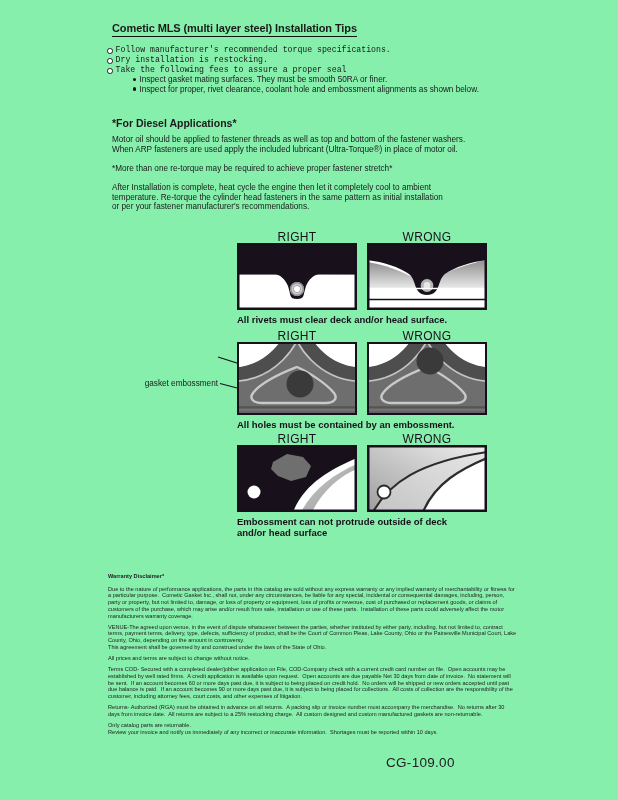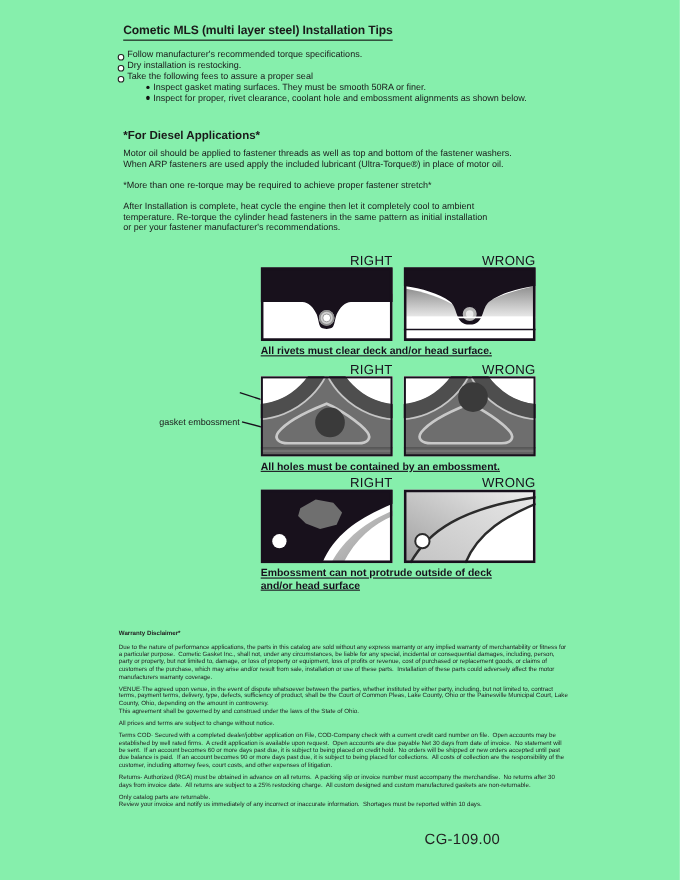--- a/index.html
+++ b/index.html
@@ -6,33 +6,33 @@
   .page {
     position:relative; width:618px; height:800px; background:#86efac;
     font-family:"Liberation Sans", sans-serif; color:#1a1a1a; overflow:hidden;padding-left:15px;
   }
   .title {
     position:absolute; left:112px; top:22px;
     font-size:11px; font-weight:bold; letter-spacing:-0.1px;
     border-bottom:1.6px solid #111; padding-bottom:2px;
   }
   .bullets { position:absolute; left:107px; top:45px; font-size:8.2px; line-height:9.9px; width:470px; }
-  .brow  { display:flex; align-items:flex-end; }
+  .brow  { display:flex; align-items:center;font-family:Liberation Mono, monospace; }
   .bmark { width:3.6px; height:3.6px; border:1px solid #222; border-radius:50%; margin:2.4px 3px 0 0; flex:none; background:#fff; }
   .sbrow { display:flex; align-items:flex-start; margin-left:26px; }
   .sbmark{ width:3.4px; height:3.4px; background:#111; border-radius:50%; margin:2.8px 3px 0 0; flex:none; }
 
   .diesel { position:absolute; left:112px; top:119px; width:470px; font-size:8.2px; line-height:9.9px; }
   .diesel-h { font-size:10.5px; font-weight:bold; margin:0 0 6px 0; }
   .dpara { margin:0 0 9px 0; white-space:pre-wrap; }
 
-  .dlabel { position:absolute; width:120px; text-align:right; font-size:12px; letter-spacing:0.3px; color:#17101c; }
+  .dlabel { position:absolute; width:120px; text-align:center; font-size:12px; letter-spacing:0.3px; color:#17101c; }
   .fig { position:absolute; width:120px; }
   .fig svg { display:block; }
-  .caption { position:absolute; font-size:9.5px; font-weight:bold; line-height:11px; color:#17101c; white-space:pre-wrap;text-decoration:underline; }
+  .caption { position:absolute; font-size:9.5px; font-weight:bold; line-height:11px; color:#17101c; white-space:pre-wrap; }
 
   .callout { position:absolute; left:110px; width:108px; text-align:right; font-size:8.2px; line-height:10px; white-space:pre-wrap; }
   .pointer-overlay { position:absolute; left:210px; top:350px; }
 
   .disclaimer { position:absolute; left:108px; top:573px; width:409px; font-size:5.6px; line-height:6.7px; color:#222; }
   .disc-h { font-weight:bold; margin:0 0 6px 0; }
   .disc-p { margin:0 0 4.5px 0; white-space:pre-wrap; }
 
   .footer-code { position:absolute; left:386px; top:755px; font-size:13.5px; letter-spacing:0.3px; color:#222; }
 </style>

